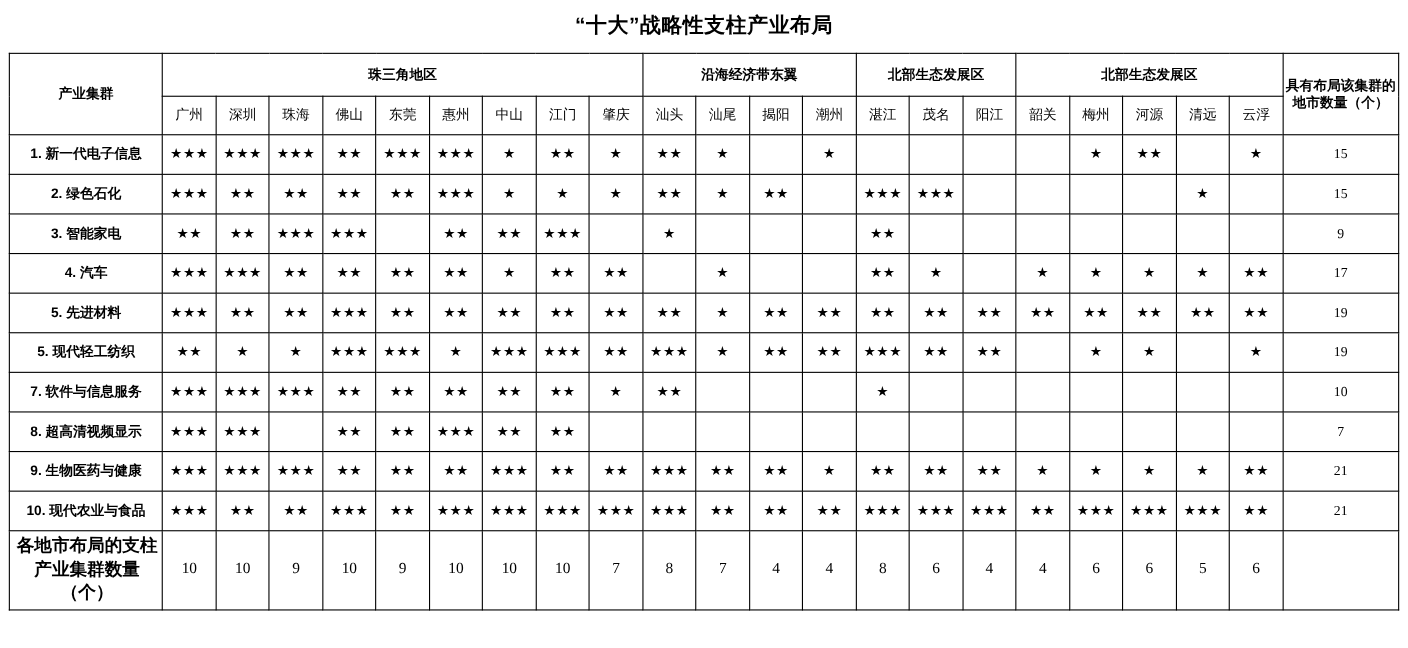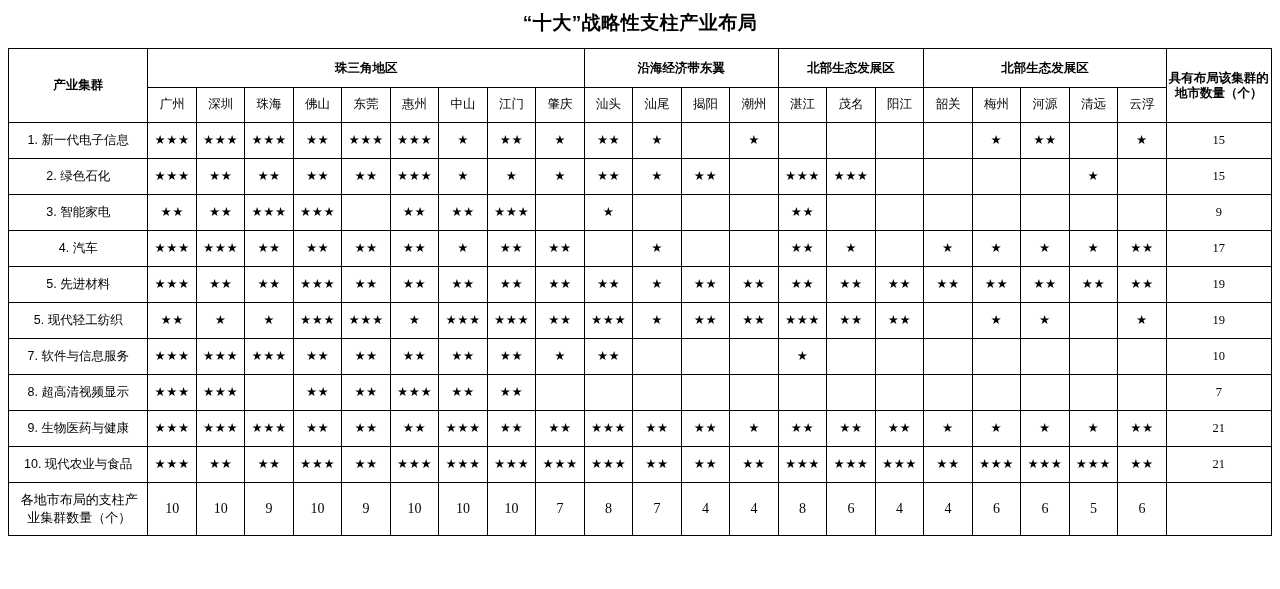--- a/index.html
+++ b/index.html
@@ -68,42 +68,42 @@
   th.tail-head {
     font-family: "Liberation Sans", "DejaVu Sans", sans-serif;
     font-weight: bold;
     font-size: 14px;
     width: 104px;
     line-height: 1.45;
     padding: 2px 4px;
   }
   td.row-label {
     font-family: "Liberation Sans", "DejaVu Sans", sans-serif;
-    font-weight: normal;
+    font-weight: bold;
     font-size: 12.5px;
     text-align: left;
     padding-left: 6px;
     padding-right: 3px;
     height: 35px;
     line-height: 1.25;
   }
   td.stars {
     font-family: "DejaVu Sans", sans-serif;
     font-size: 10px;
     letter-spacing: 0.5px;
     height: 35px;
     white-space: nowrap;
   }
   td.count {
     font-family: "Liberation Serif", "DejaVu Serif", serif;
     font-size: 13px;
     margin-left: 22px;
   }
   tr.total-row td.row-label {
-    font-size: 13px;
+    font-size: 16px;
     line-height: 1.35;
     padding: 3px 4px 3px 6px;
     height: 46px;
   }
   tr.total-row td.count-cell {
     font-family: "Liberation Serif", "DejaVu Serif", serif;
     font-size: 14px;
     height: 46px;
   }
   tr.total-row td.blank-tail {

